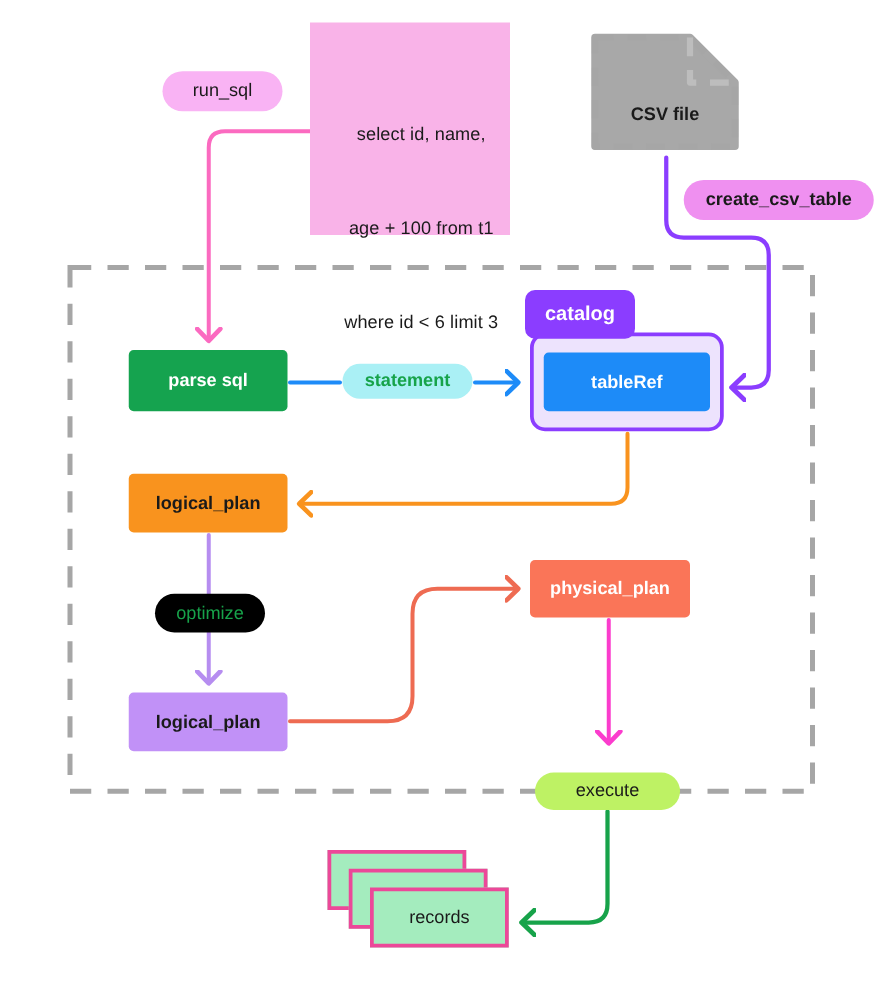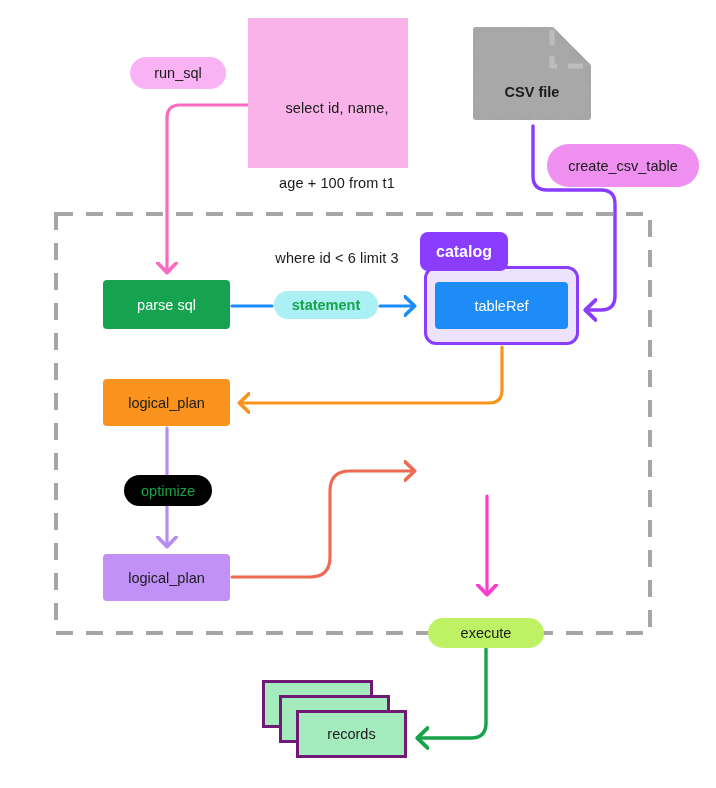--- a/index.html
+++ b/index.html
@@ -33,21 +33,21 @@
     justify-content: center;
     text-align: center;
     white-space: pre;
   }
 
   
   .sticky {
     left: 248px;
     top: 18px;
     width: 160px;
-    height: 150px;
+    height: 170px;
     background: #f9b3e8;
     display: block;
     padding: 28px 0 0 18px;
     font-size: 14.5px;
     color: #1a1a1a;
     line-height: 25px;
     letter-spacing: 0.1px;
   }
 
   
@@ -69,41 +69,41 @@
     width: 128px;
     font-size: 14.5px;
     font-weight: bold;
     color: #1a1a1a;
   }
 
   
   .box {
     border-radius: 4px;
     font-size: 14.5px;
-    font-weight: normal;
+    font-weight: bold;
     text-align: right;
   }
   .pill {
     border-radius: 999px;
     font-size: 14.5px;
   }
 
   .n-run-sql {
     left: 130px; top: 57px;
     width: 96px; height: 32px;
     background: #f9b3f4;
     color: #1a1a1a;
     font-weight: normal;
   }
   .n-create-csv {
     left: 547px; top: 144px;
-    width: 152px; height: 43px;
+    width: 152px; height: 32px;
     background: #ef90f0;
     color: #1a1a1a;
-    font-weight: normal;
+    font-weight: bold;
   }
   .n-parse-sql {
     left: 103px; top: 280px;
     width: 127px; height: 49px;
     background: #15a34f;
     color: #ffffff;
   }
   .n-statement {
     left: 274px; top: 291px;
     width: 104px; height: 28px;
@@ -173,21 +173,21 @@
   
   .records-stack {
     left: 262px; top: 680px;
     width: 148px; height: 78px;
   }
   .rec-card {
     position: absolute;
     width: 111px;
     height: 48px;
     background: #a4ecbe;
-    border: 3px solid #701a75;
+    border: 3px solid #ec4899;
     box-sizing: border-box;
   }
   .rec-1 { left: 0px;  top: 0px; }
   .rec-2 { left: 17px; top: 15px; }
   .rec-3 {
     left: 34px; top: 30px;
     display: flex;
     align-items: center;
     justify-content: center;
     font-size: 14.5px;
@@ -273,20 +273,21 @@
   <div class="node box n-parse-sql">parse sql</div>
 
   <div class="node catalog-group"></div>
   <div class="node catalog-badge">catalog</div>
   <div class="node box n-tableref">tableRef</div>
 
   <div class="node box n-logical-1">logical_plan</div>
 
   <div class="node box n-logical-2">logical_plan</div>
 
+  <div class="node box n-physical">physical_plan</div>
 
   <div class="node pill n-execute">execute</div>
 
   <div class="node records-stack">
     <div class="rec-card rec-1"></div>
     <div class="rec-card rec-2"></div>
     <div class="rec-card rec-3">records</div>
   </div>
 
 </div>

